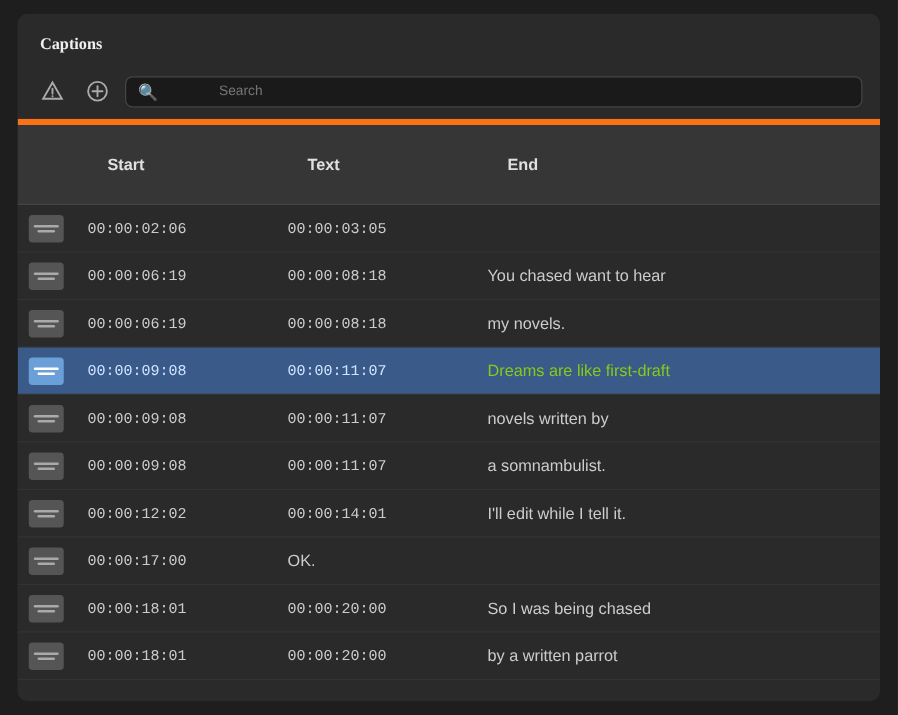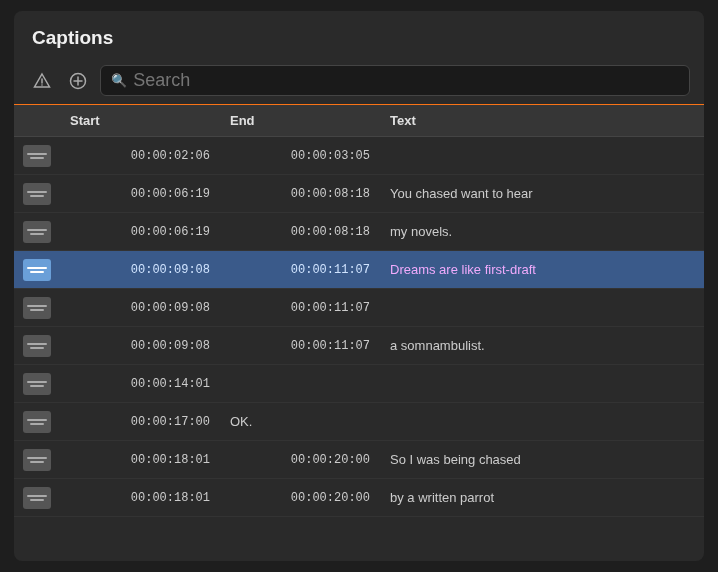--- a/index.html
+++ b/index.html
@@ -23,24 +23,25 @@
       background: #2a2a2a;
       border-radius: 8px;
       width: 690px;
       height: 550px;
       overflow: hidden;
       display: flex;
       flex-direction: column;
     }
 
     .panel-title {
-      font-size: 19px;
+      font-size: 13px;
       font-weight: 600;
       color: #f0f0f0;
       padding: 16px 18px 10px 18px;
+      font-family: Liberation Serif, serif;
     }
 
     .toolbar {
       display: flex;
       align-items: center;
       gap: 8px;
       padding: 6px 14px 8px 14px;
     }
 
     .icon-btn {
@@ -63,43 +64,44 @@
       border-radius: 6px;
       padding: 4px 10px;
       gap: 6px;
     }
 
     .search-box input {
       background: transparent;
       border: none;
       outline: none;
       color: #aaa;
-      font-size: 18px;
+      font-size: 11px;
       width: 100%;
+      margin-left: 42px;
     }
 
     .search-icon {
       color: #888;
       font-size: 13px;
     }
 
     .table-container {
       flex: 1;
       overflow: hidden;
       display: flex;
       flex-direction: column;
     }
 
     .table-header {
       display: grid;
       grid-template-columns: 46px 160px 160px 1fr;
       background: #363636;
-      border-top: 1px solid #f97316;
+      border-top: 5px solid #f97316;
       border-bottom: 1px solid #444;
-      padding: 0;
+      padding: 16px;
     }
 
     .table-header-cell {
       padding: 8px 10px;
       font-size: 13px;
       font-weight: 600;
       color: #e0e0e0;
     }
 
     .table-body {
@@ -113,21 +115,21 @@
       border-bottom: 1px solid #333;
       align-items: center;
       min-height: 38px;
     }
 
     .table-row.selected {
       background: #3a5a8a;
     }
 
     .table-row.selected .cell {
-      color: #f0abfc;
+      color: #84cc16;
     }
 
     .cell {
       padding: 6px 10px;
       font-size: 13px;
       color: #ccc;
       white-space: nowrap;
       overflow: hidden;
       text-overflow: ellipsis;
     }
@@ -166,21 +168,20 @@
       background: #fff;
     }
 
     .caption-icon .line.short {
       width: 14px;
     }
 
     .cell.time {
       font-family: 'Courier New', monospace;
       font-size: 12px;
-      text-align: right;
     }
 
     .table-row.selected .cell.time {
       color: #d0e4ff;
     }
 
     ::-webkit-scrollbar {
       width: 6px;
     }
     ::-webkit-scrollbar-track {
@@ -215,22 +216,22 @@
     <div class="search-box">
       <span class="search-icon">🔍</span>
       <input type="text" placeholder="Search" style="">
     </div>
   </div>
 
   <div class="table-container">
     <div class="table-header">
       <div class="table-header-cell"></div>
       <div class="table-header-cell">Start</div>
+      <div class="table-header-cell">Text</div>
       <div class="table-header-cell">End</div>
-      <div class="table-header-cell">Text</div>
     </div>
     <div class="table-body" id="table-body">
     <div class="table-row">
           <div class="cell icon-cell">
             <div class="caption-icon">
       <div class="line"></div>
       <div class="line short"></div>
     </div>
           </div>
           <div class="cell time">00:00:02:06</div>
@@ -271,40 +272,43 @@
         </div>
         <div class="table-row">
           <div class="cell icon-cell">
             <div class="caption-icon">
       <div class="line"></div>
       <div class="line short"></div>
     </div>
           </div>
           <div class="cell time">00:00:09:08</div>
           <div class="cell time">00:00:11:07</div>
+          <div class="cell">novels written by</div>
         </div>
         <div class="table-row">
           <div class="cell icon-cell">
             <div class="caption-icon">
       <div class="line"></div>
       <div class="line short"></div>
     </div>
           </div>
           <div class="cell time">00:00:09:08</div>
           <div class="cell time">00:00:11:07</div>
           <div class="cell">a somnambulist.</div>
         </div>
         <div class="table-row">
           <div class="cell icon-cell">
             <div class="caption-icon">
       <div class="line"></div>
       <div class="line short"></div>
     </div>
           </div>
+          <div class="cell time">00:00:12:02</div>
           <div class="cell time">00:00:14:01</div>
+          <div class="cell">I'll edit while I tell it.</div>
         </div>
         <div class="table-row">
           <div class="cell icon-cell">
             <div class="caption-icon">
       <div class="line"></div>
       <div class="line short"></div>
     </div>
           </div>
           <div class="cell time">00:00:17:00</div>
           <div class="cell">OK.</div>

